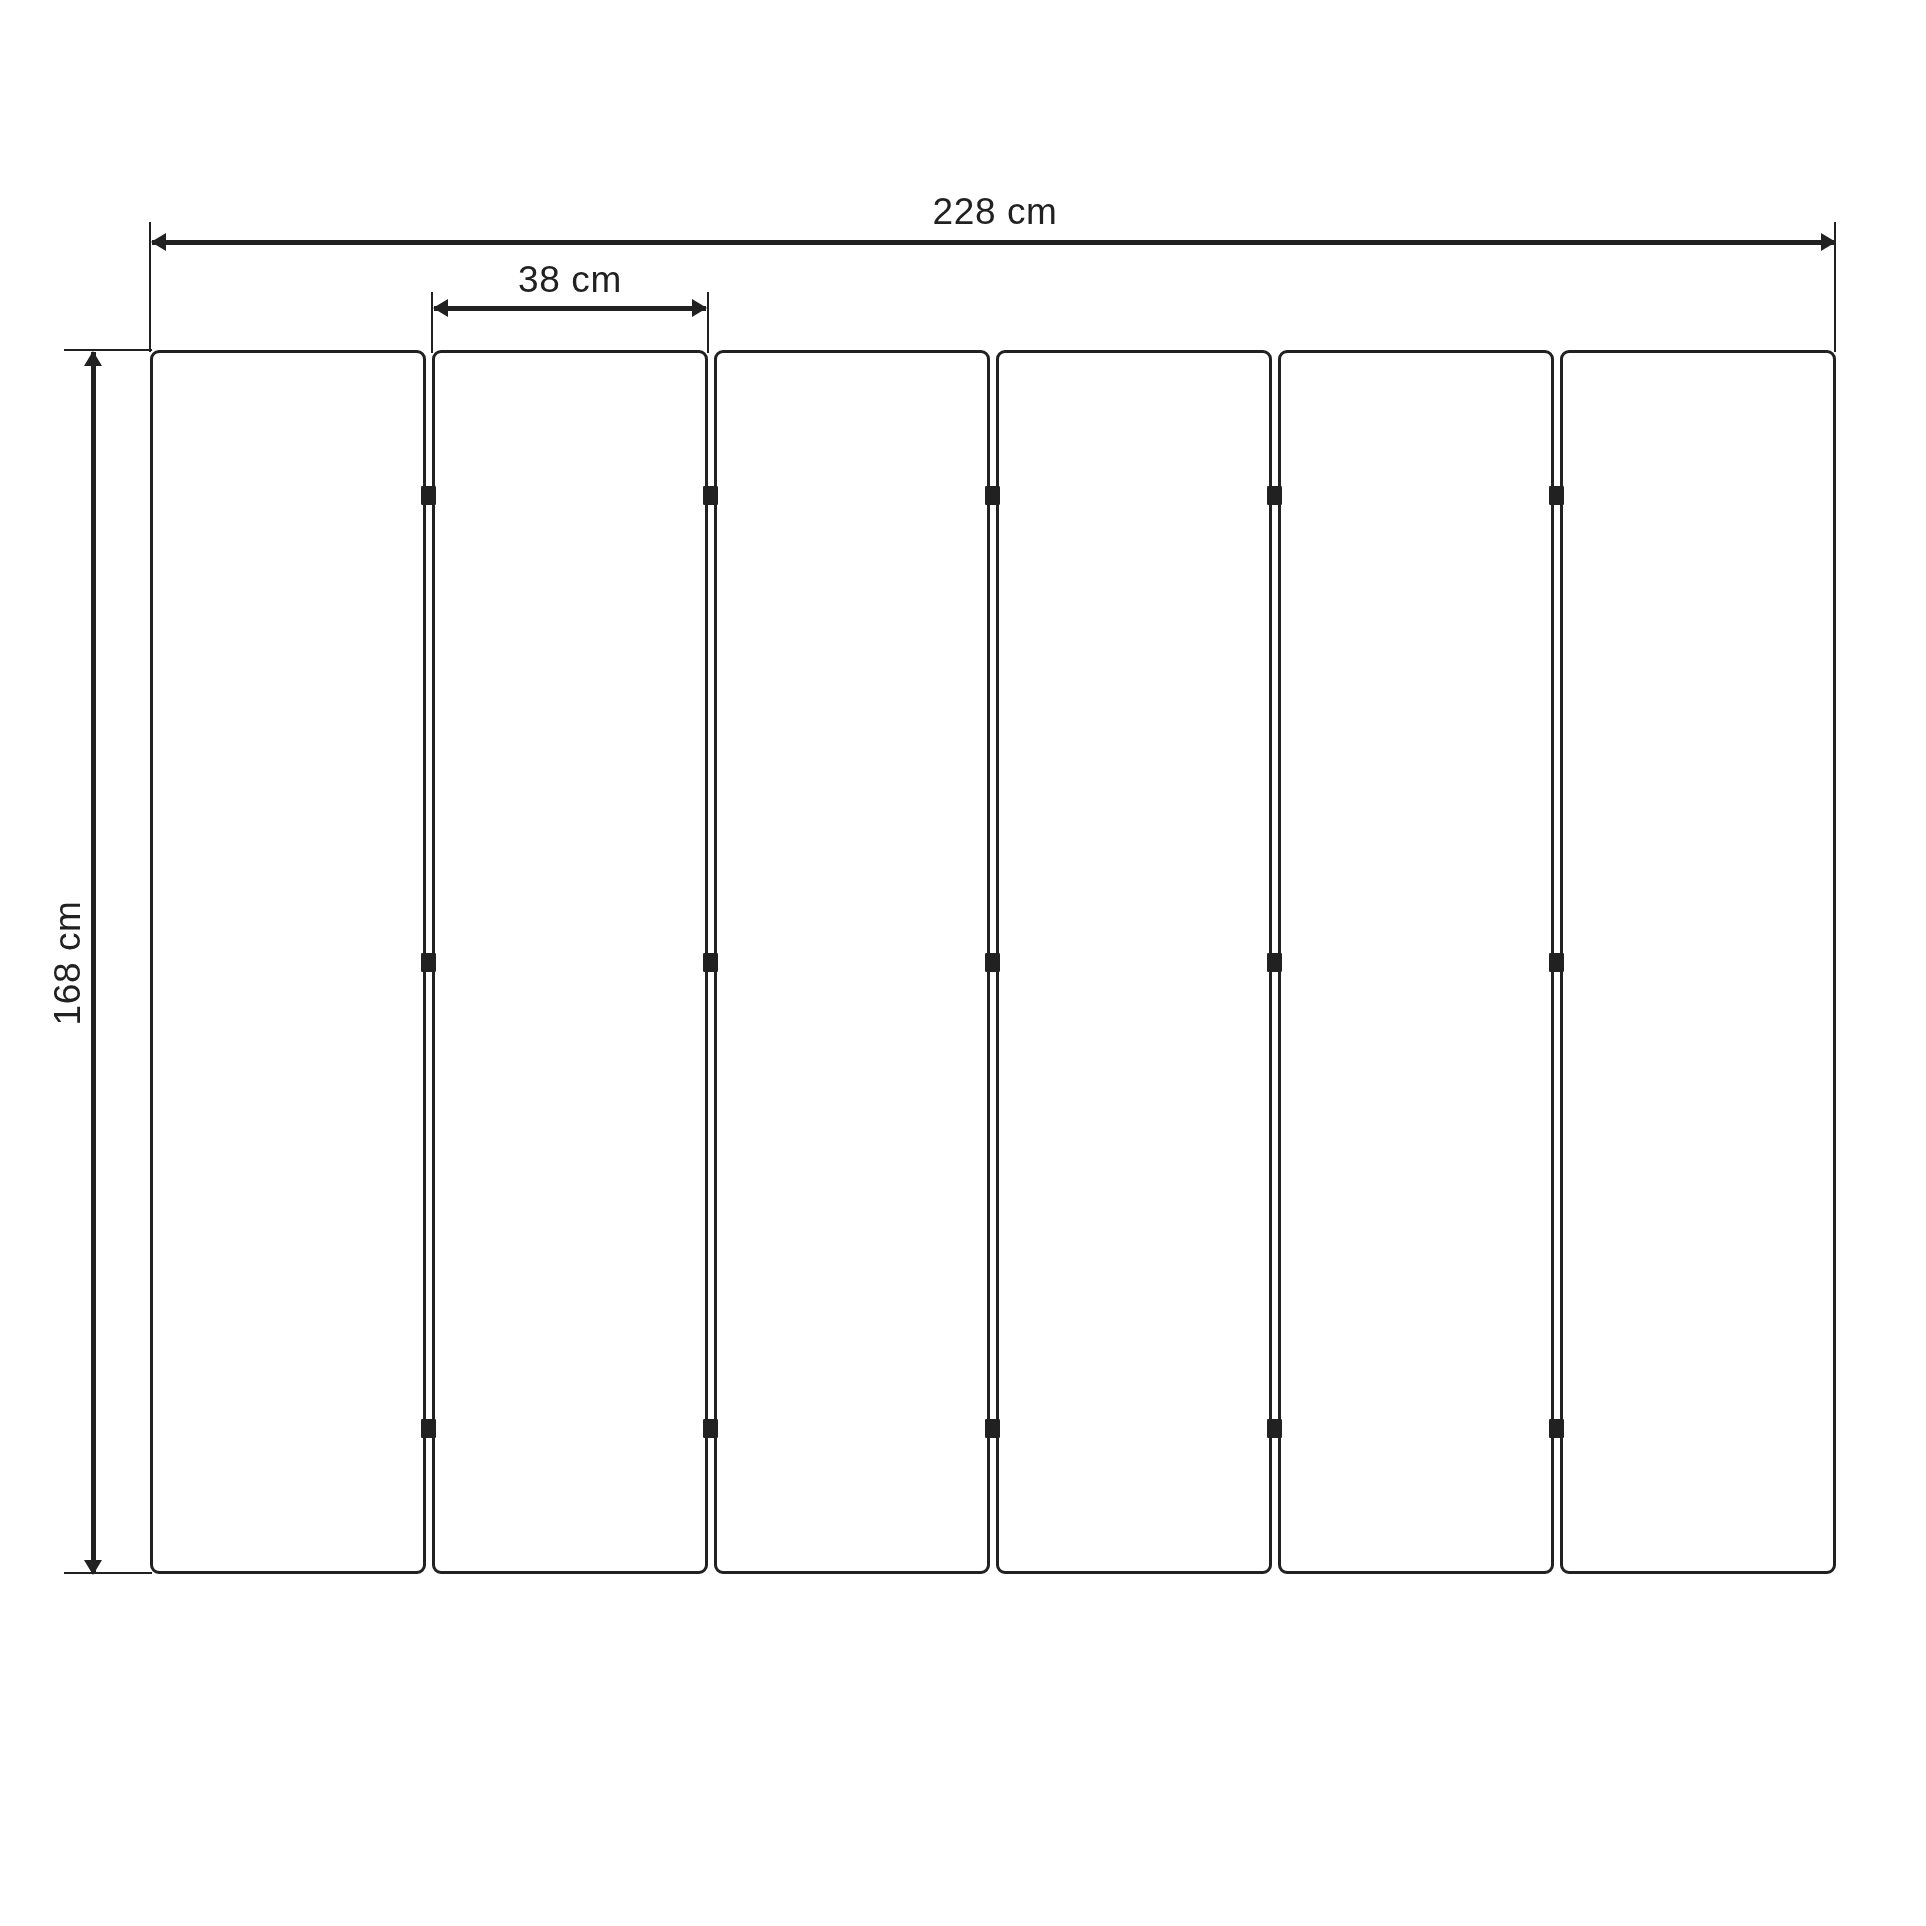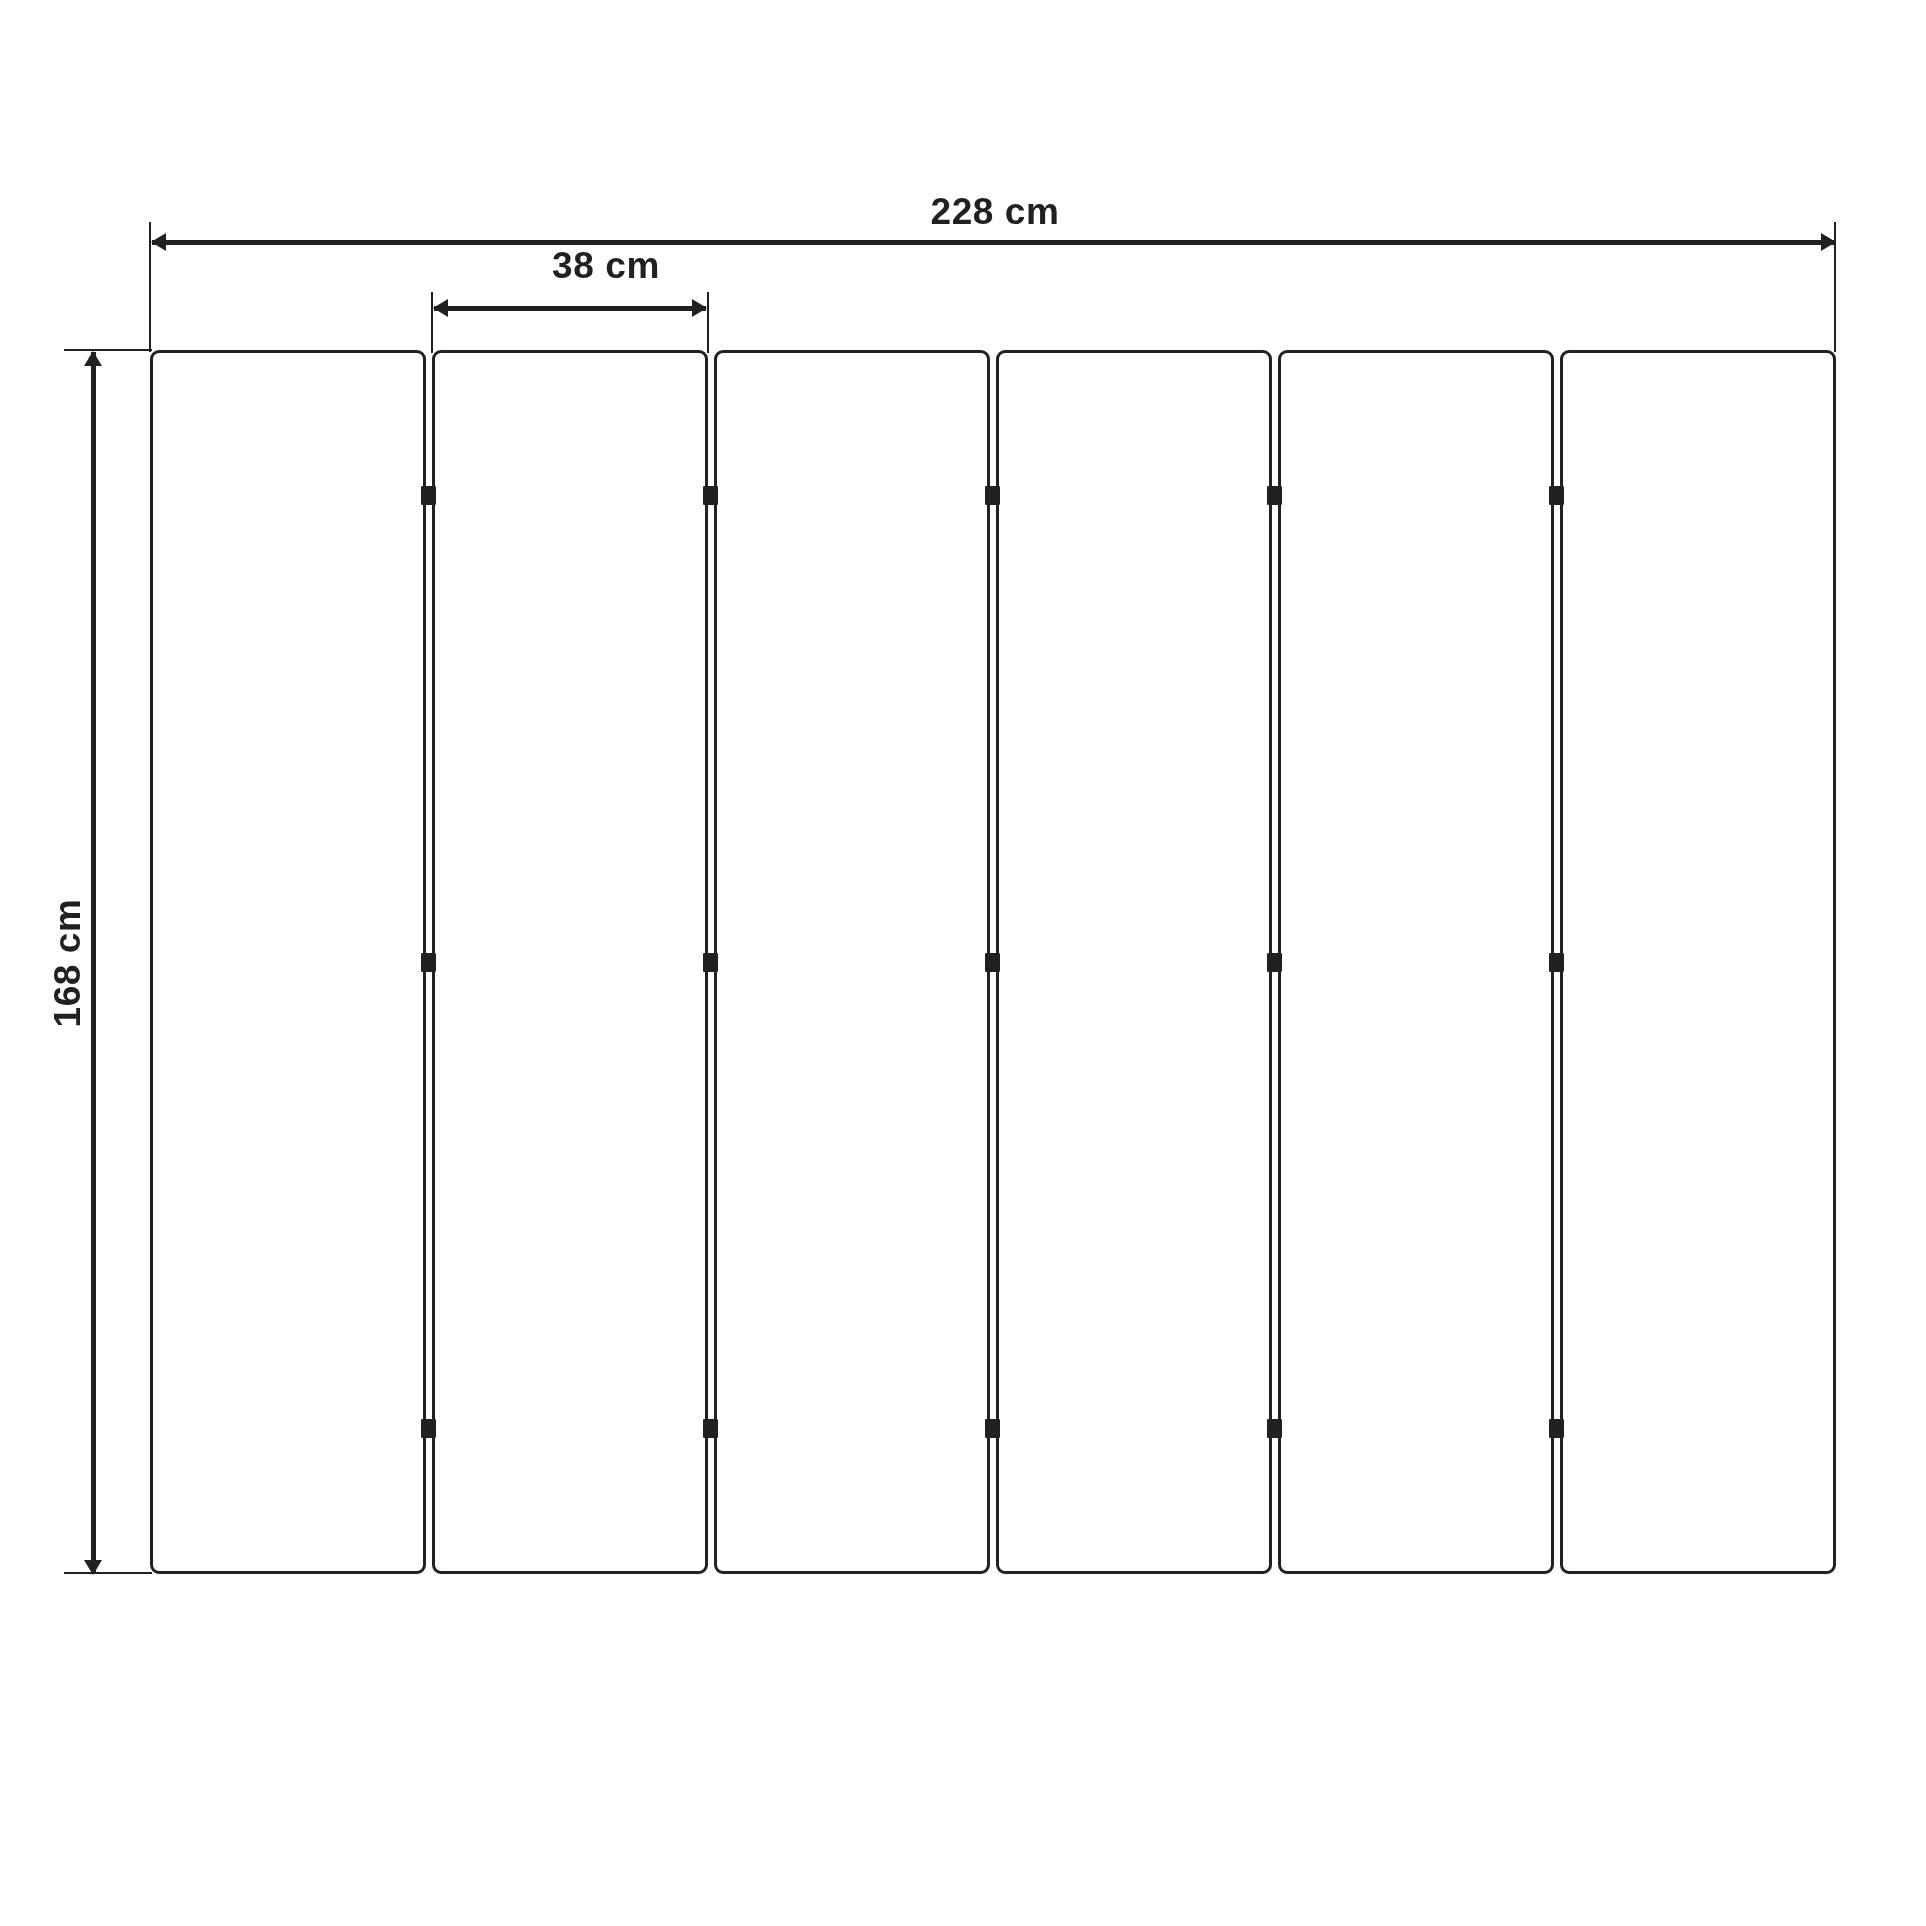--- a/index.html
+++ b/index.html
@@ -10,21 +10,20 @@
     margin:0;padding:0;
     width:1926px;height:1926px;
     background:var(--bg);
     font-family:"Liberation Sans", sans-serif;
   }
   .canvas{
     position:relative;
     width:1926px;height:1708px;
     background:var(--bg);
     overflow:hidden;
-    font-weight:bold;
   }
 
   
   .panel-row{
     position:absolute;
     left:150px;top:350px;
     width:1686px;height:1224px;
     display:flex;
     gap:6.4px;
   }
@@ -105,23 +104,22 @@
     font-size:37px;
     line-height:1;
     white-space:nowrap;
     letter-spacing:0.6px;
   }
   #label-total{
     left:995px;top:193px;
     transform:translateX(-50%);
   }
   #label-panel{
-    left:570px;top:247px;
+    left:570px;top:261px;
     transform:translateX(-50%);
-    margin-left:36px;
   }
   #label-height{
     left:67px;top:963px;
     transform:translate(-50%,-50%) rotate(-90deg);
   }
 
   
   #dim-total{left:152px;top:240px;width:1683px;}
   #ext-total-left{left:149px;top:222px;height:130px;}
   #ext-total-right{left:1834px;top:222px;height:130px;}

